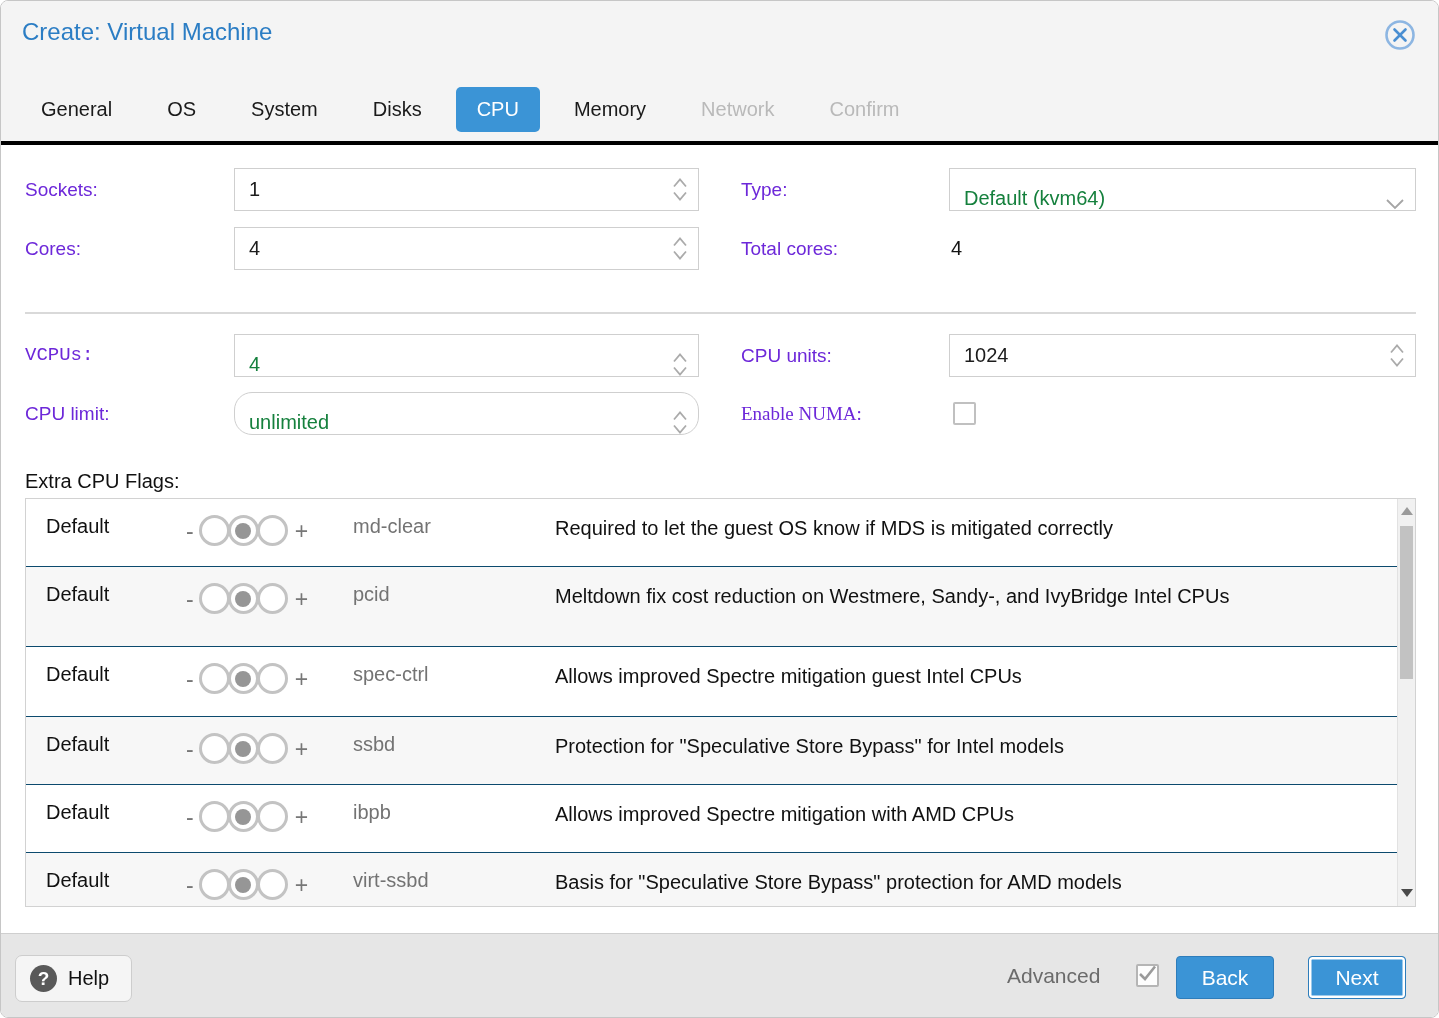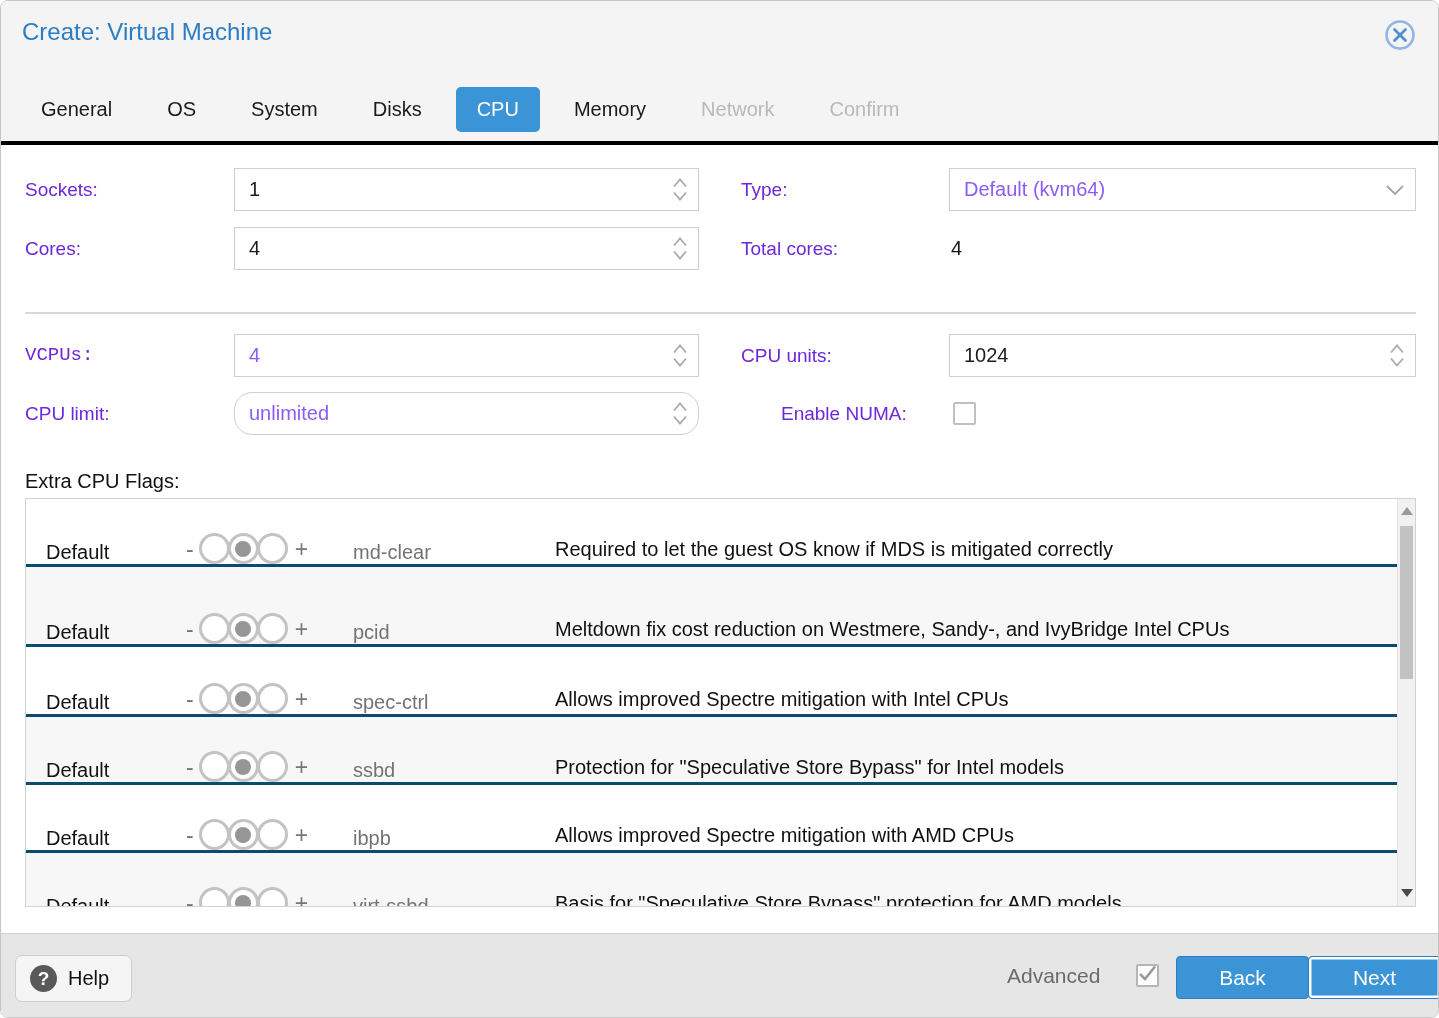--- a/index.html
+++ b/index.html
@@ -12,33 +12,33 @@
   .close-btn{position:absolute;right:21px;top:17px;width:34px;height:34px;cursor:pointer;background:none;border:none;padding:0;}
   .tabs{position:absolute;left:19px;bottom:9px;display:flex;gap:13px;align-items:center;}
   .tab{padding:11px 21px;font-size:20px;color:#1a1a1a;border-radius:5px;white-space:nowrap;cursor:pointer;}
   .tab.active{background:#3b94d6;color:#fff;}
   .tab.disabled{color:#b9b9b9;cursor:default;}
 
   
   .flabel{position:absolute;font-size:19px;color:#6d28d9;line-height:43px;height:43px;}
   .fvalue{position:absolute;font-size:20px;color:#141414;line-height:43px;height:43px;}
   .input{position:absolute;box-sizing:border-box;height:43px;border:1px solid #cfcfcf;background:#fff;display:flex;align-items:center;padding:0 10px 0 14px;font-size:20px;color:#1c1c1c;}
-  .input.gray{color:#8b5cf6;}
+  .input.gray{color:#15803d;align-items:flex-end;}
   .spin{margin-left:auto;display:flex;flex-direction:column;align-items:center;gap:3px;}
   .spin svg{display:block;}
   .trigger{margin-left:auto;display:flex;align-items:center;}
   .divider{position:absolute;left:24px;width:1391px;top:311px;height:2px;background:#d9d9d9;}
   .numa-box{position:absolute;left:952px;top:401px;width:23px;height:23px;box-sizing:border-box;border:2px solid #c0c0c0;background:#fff;border-radius:2px;cursor:pointer;}
 
   .section-label{position:absolute;left:24px;top:469px;font-size:20px;color:#111;}
 
   
   .ftable{position:absolute;left:24px;top:497px;width:1391px;height:409px;box-sizing:border-box;border:1px solid #d2d2d2;background:#fff;overflow:hidden;}
   .frows{position:absolute;top:0;left:0;right:18px;}
-  .frow{display:flex;align-items:flex-end;box-sizing:border-box;padding:16px 0 0 20px;border-bottom:3px solid #0c4a6e;background:#fff;}
+  .frow{display:flex;align-items:flex-start;box-sizing:border-box;padding:16px 0 0 20px;border-bottom:1px solid #0c4a6e;background:#fff;}
   .frow.stripe{background:#f7f7f7;}
   .c-default{width:140px;font-size:20px;color:#111;}
   .c-control{width:155px;display:flex;align-items:center;margin-top:0px;}
   .c-name{width:202px;margin-left:12px;font-size:20px;color:#737373;}
   .c-desc{flex:1;max-width:770px;font-size:20px;color:#111;line-height:1.38;padding-right:16px;}
   .pm{font-size:23px;color:#777;line-height:30px;}
   .pm.minus{margin-right:7px;}
   .pm.plus{margin-left:7px;}
   .rb{width:31px;height:31px;border-radius:50%;border:3px solid #c3c3c3;background:#fff;box-sizing:border-box;margin-left:-2px;cursor:pointer;display:flex;align-items:center;justify-content:center;}
   .rb.sel::after{content:'';width:16px;height:16px;border-radius:50%;background:#969696;}
@@ -48,21 +48,21 @@
   .sb-up{position:absolute;top:8px;left:3px;width:0;height:0;border-left:6px solid transparent;border-right:6px solid transparent;border-bottom:8px solid #9a9a9a;cursor:pointer;}
   .sb-thumb{position:absolute;top:27px;left:2px;width:13px;height:153px;background:#c2c2c2;cursor:grab;}
   .sb-down{position:absolute;bottom:9px;left:3px;width:0;height:0;border-left:6px solid transparent;border-right:6px solid transparent;border-top:8px solid #4a4a4a;cursor:pointer;}
 
   
   .footer{position:absolute;left:0;right:0;bottom:0;height:83px;background:#e6e6e6;border-top:1px solid #cfcfcf;}
   .help-btn{position:absolute;left:14px;top:21px;height:45px;display:flex;align-items:center;gap:11px;padding:0 22px 0 14px;background:#f5f5f5;border:1px solid #cdcdcd;border-radius:7px;cursor:pointer;font-size:20px;color:#111;}
   .help-ico{width:27px;height:27px;border-radius:50%;background:#595959;color:#fff;font-size:19px;font-weight:bold;display:flex;align-items:center;justify-content:center;}
   .adv-label{position:absolute;left:1006px;top:0;height:83px;line-height:83px;font-size:21px;color:#6b6b6b;}
   .adv-box{position:absolute;left:1135px;top:30px;width:23px;height:23px;box-sizing:border-box;border:2px solid #b5b5b5;background:#fdfdfd;border-radius:2px;cursor:pointer;display:flex;align-items:center;justify-content:center;}
-  .btn{position:absolute;top:22px;width:133px;height:43px;box-sizing:border-box;background:#3b94d6;color:#fff;font-size:21px;border:1px solid #2e7dbb;border-radius:4px;cursor:pointer;font-family:inherit;}
+  .btn{position:absolute;top:22px;width:98px;height:43px;box-sizing:border-box;background:#3b94d6;color:#fff;font-size:21px;border:1px solid #2e7dbb;border-radius:4px;cursor:pointer;font-family:inherit;}
   .btn.back{left:1175px;}
   .btn.next{left:1307px;box-shadow:inset 0 0 0 2.5px #ffffff;}
 </style>
 </head>
 <body>
 
 <div class="dialog">
 
   <div class="header">
     <div class="title">Create: Virtual Machine</div>
@@ -176,21 +176,21 @@
             <polyline points="2,8.5 8,1.5 14,8.5" fill="none" stroke="#ababab" stroke-width="1.8"></polyline>
           </svg>
         </span>
       <span>
           <svg width="16" height="10" viewBox="0 0 16 10">
             <polyline points="2,1.5 8,8.5 14,1.5" fill="none" stroke="#ababab" stroke-width="1.8"></polyline>
           </svg>
         </span>
     </span>
   </div>
-  <div class="flabel" style="left:780px;top:391px;">Enable NUMA:</div>
+  <div class="flabel" style="left:740px;top:391px;font-family:Liberation Serif, serif;">Enable NUMA:</div>
   <div class="numa-box"></div>
 
   <div class="section-label">Extra CPU Flags:</div>
 
   <div class="ftable">
     <div class="frows">
 
       <div class="frow" style="height:68px;">
         <div class="c-default">Default</div>
         <div class="c-control">
@@ -220,21 +220,21 @@
       <div class="frow" style="height:70px;">
         <div class="c-default">Default</div>
         <div class="c-control">
           <span class="pm minus">-</span>
           <span class="rb"></span>
           <span class="rb sel"></span>
           <span class="rb"></span>
           <span class="pm plus">+</span>
         </div>
         <div class="c-name">spec-ctrl</div>
-        <div class="c-desc">Allows improved Spectre mitigation with Intel CPUs</div>
+        <div class="c-desc">Allows improved Spectre mitigation guest Intel CPUs</div>
       </div>
 
       <div class="frow stripe" style="height:68px;">
         <div class="c-default">Default</div>
         <div class="c-control">
           <span class="pm minus">-</span>
           <span class="rb"></span>
           <span class="rb sel"></span>
           <span class="rb"></span>
           <span class="pm plus">+</span>

